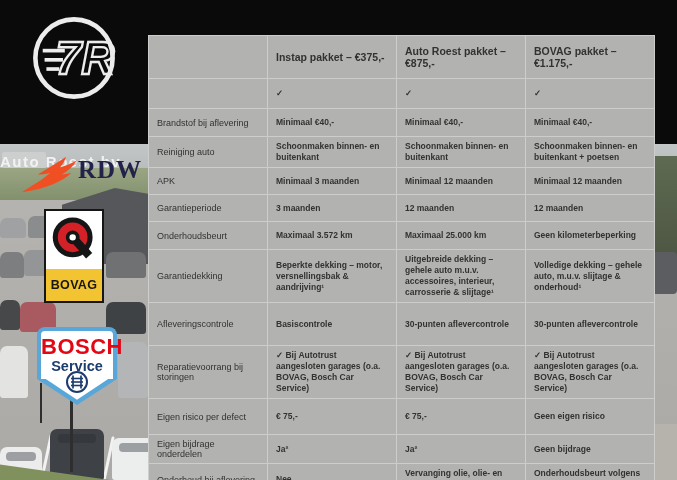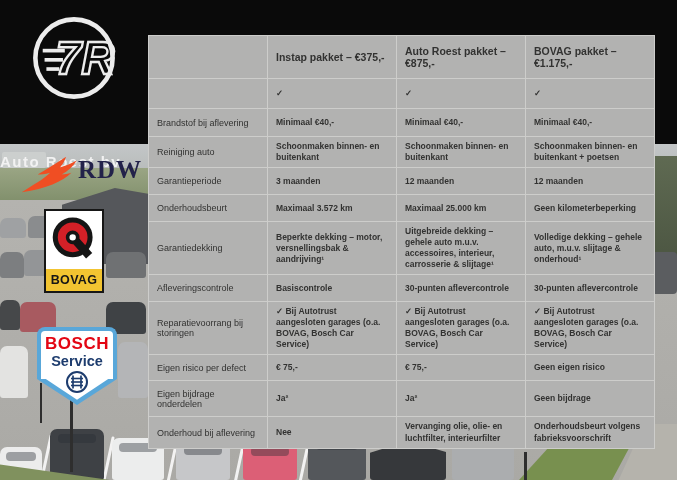--- a/index.html
+++ b/index.html
@@ -40,30 +40,30 @@
     font-size:15px;font-weight:bold;letter-spacing:1.5px;margin-top:41px;}
 
   
   .rdw{left:18px;top:150px;width:180px;height:50px;}
   .rdw-text{position:absolute;left:60px;top:6px;font-family:"Liberation Serif",serif;
     font-weight:bold;font-size:25px;color:#23224a;letter-spacing:1px;}
 
   
   .bovag{left:44px;top:209px;width:60px;background:#fff;border:2.5px solid #161616;box-sizing:border-box;}
   .bovag-sym{display:block;margin:2px auto 0;}
-  .bovag-band{height:22px;background:var(--bovag-yellow,#f2c431);display:flex;
+  .bovag-band{height:32px;background:var(--bovag-yellow,#f2c431);display:flex;
     align-items:center;justify-content:center;}
   .bovag-band span{font-size:12.5px;font-weight:900;color:#161616;letter-spacing:.3px;}
 
   
   .bosch{left:37px;top:327px;width:80px;}
   .bosch-top{box-sizing:border-box;width:80px;height:52px;background:#fff;
     border:4px solid var(--bosch-light-blue,#59a7d9);border-bottom:none;
     border-radius:8px 8px 0 0;text-align:center;padding-top:3px;}
-  .bosch-word{font-size:17px;font-weight:900;color:var(--bosch-red,#e30613);letter-spacing:.5px;line-height:1.15;}
+  .bosch-word{font-size:22px;font-weight:900;color:var(--bosch-red,#e30613);letter-spacing:.5px;line-height:1.15;}
   .bosch-service{font-size:14.5px;font-weight:700;color:var(--bosch-blue,#1d3c6e);line-height:1.1;}
   .bosch-v{position:relative;width:80px;height:26px;}
   .v-blue{position:absolute;inset:0;background:var(--bosch-light-blue,#59a7d9);
     clip-path:polygon(0 0,100% 0,50% 100%);}
   .v-white{position:absolute;inset:0;background:#fff;
     clip-path:polygon(11% 0,89% 0,50% 80%);}
   .armature{position:absolute;left:50%;top:-9px;transform:translateX(-50%);}
 
   
   .pkg-table{position:absolute;left:148px;top:35px;width:506px;
@@ -229,20 +229,26 @@
     <td>Minimaal €40,-</td>
     <td>Minimaal €40,-</td>
   </tr>
       <tr>
     <th>Reiniging auto</th>
     <td>Schoonmaken binnen- en buitenkant</td>
     <td>Schoonmaken binnen- en buitenkant</td>
     <td>Schoonmaken binnen- en buitenkant + poetsen</td>
   </tr>
       <tr>
+    <th>APK</th>
+    <td>Minimaal 3 maanden</td>
+    <td>Minimaal 12 maanden</td>
+    <td>Minimaal 12 maanden</td>
+  </tr>
+      <tr>
     <th>Garantieperiode</th>
     <td>3 maanden</td>
     <td>12 maanden</td>
     <td>12 maanden</td>
   </tr>
       <tr>
     <th>Onderhoudsbeurt</th>
     <td>Maximaal 3.572 km</td>
     <td>Maximaal 25.000 km</td>
     <td>Geen kilometerbeperking</td>

